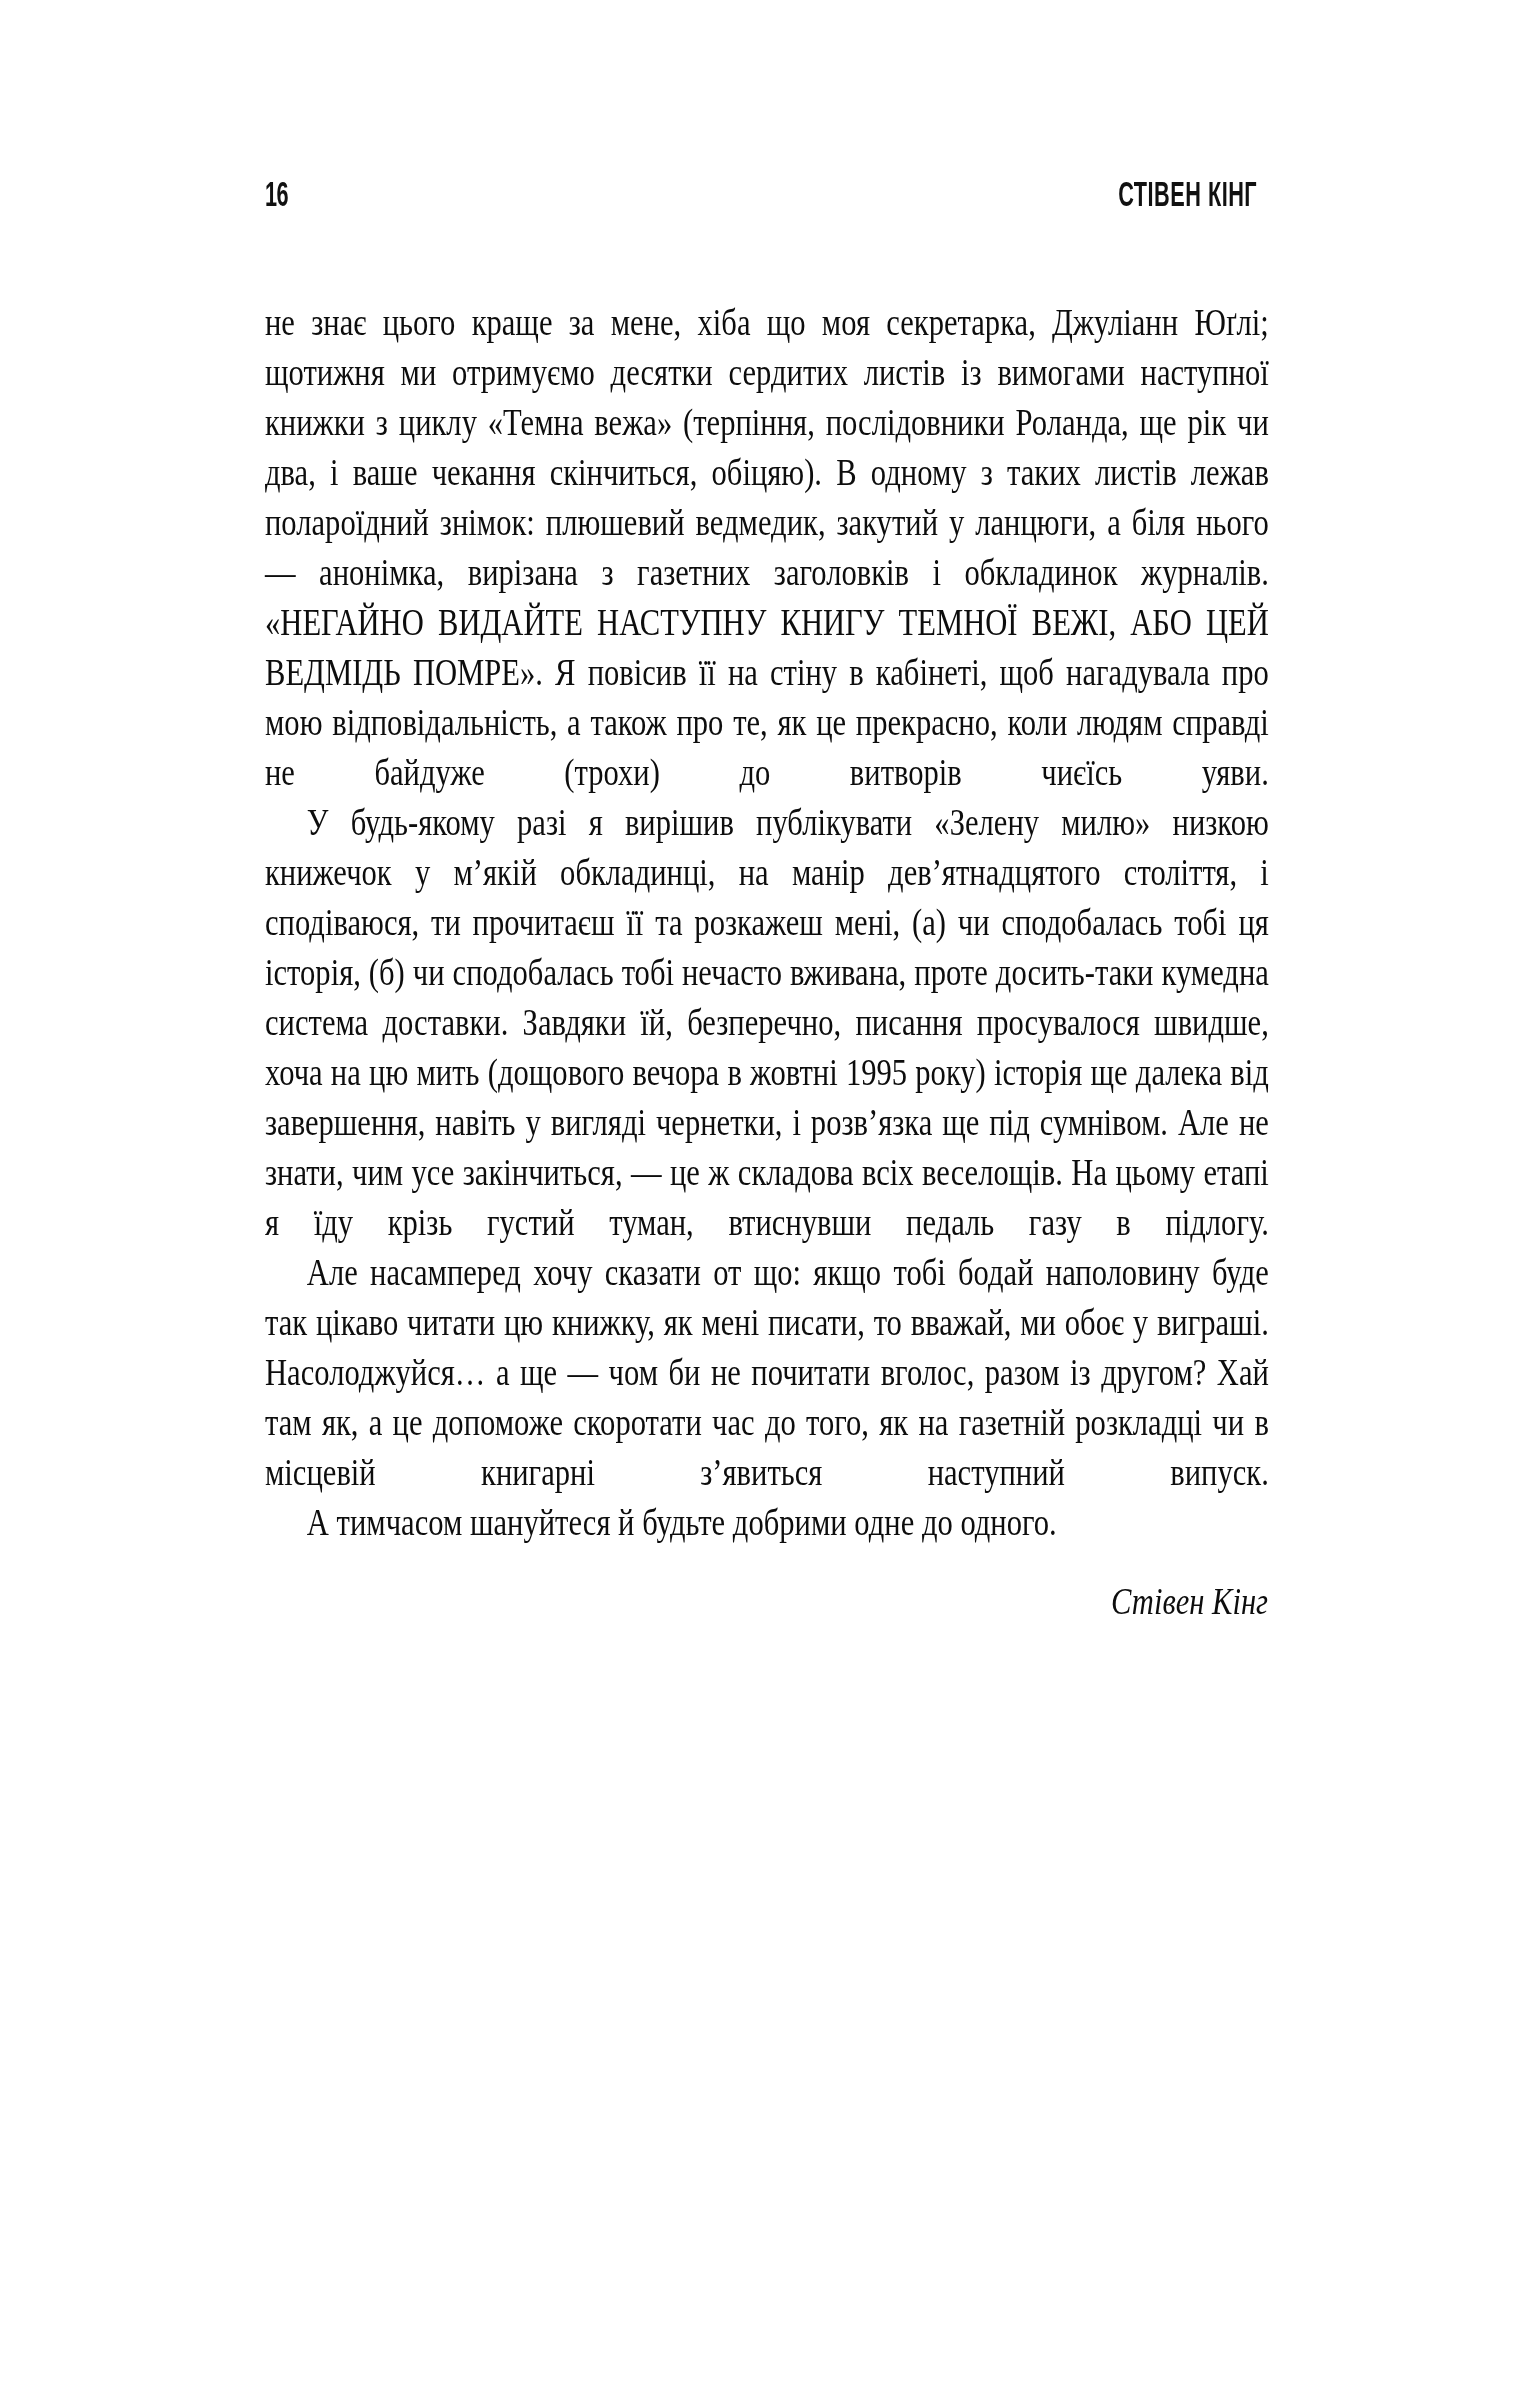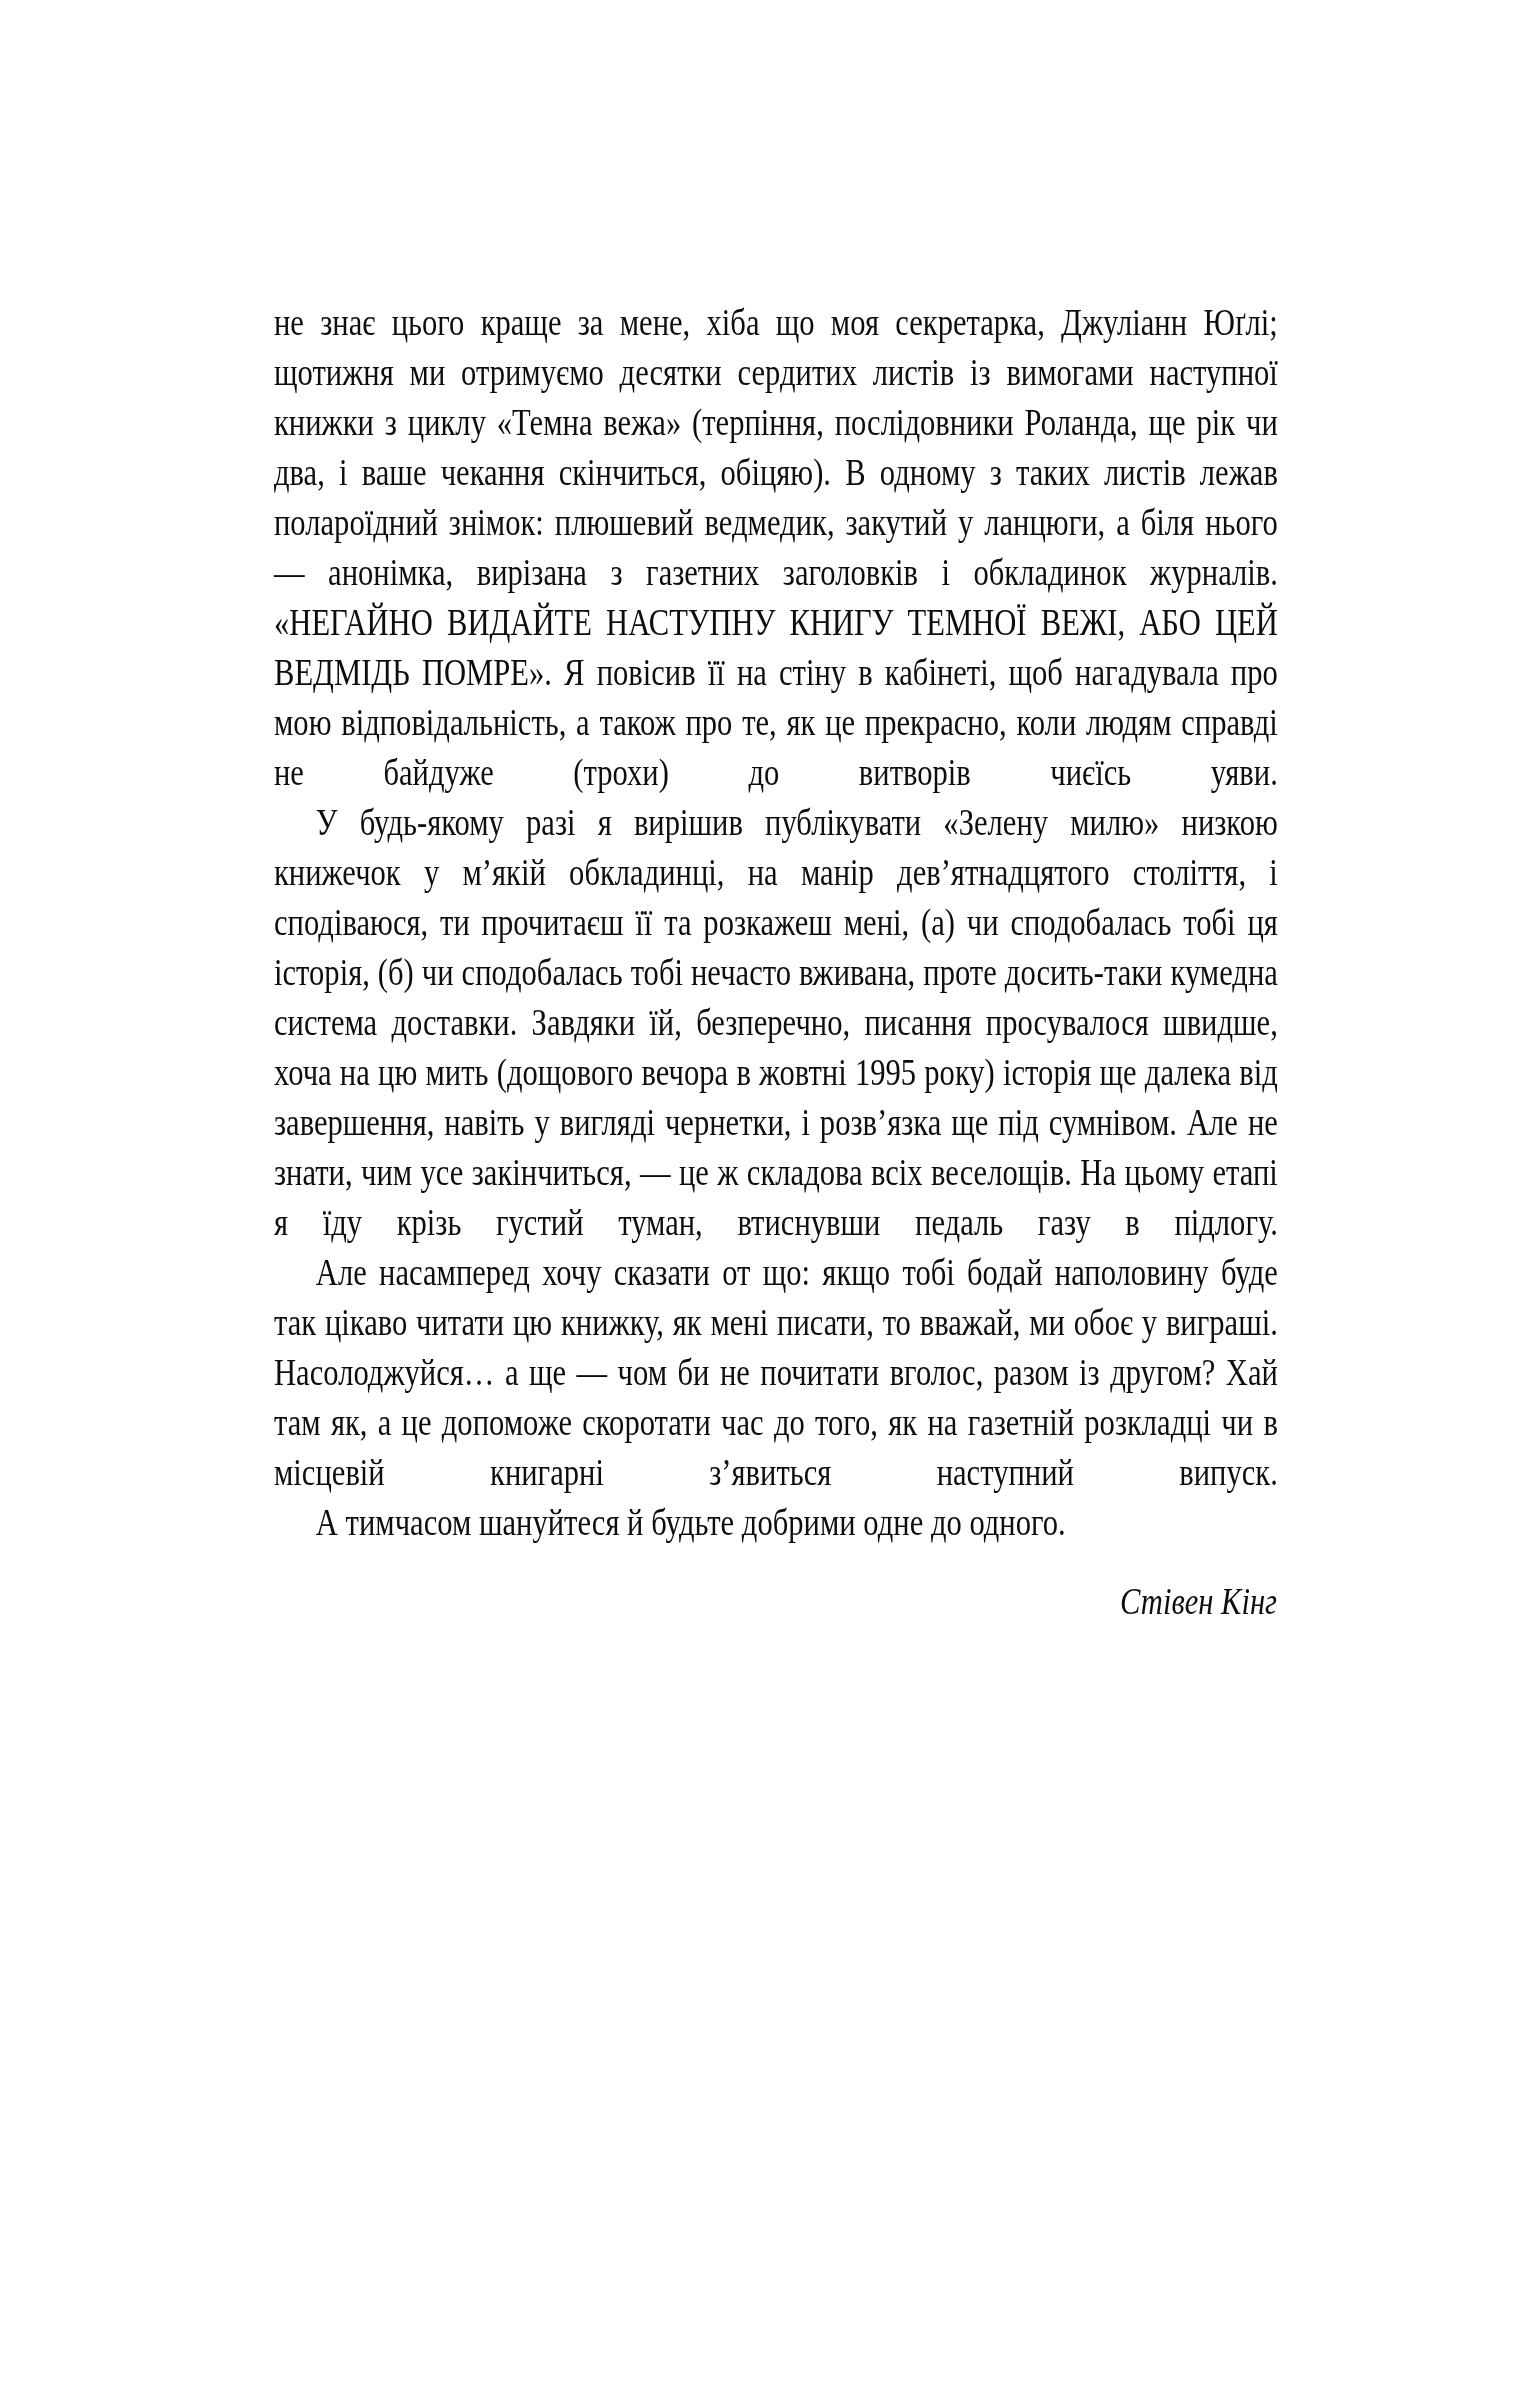--- a/index.html
+++ b/index.html
@@ -42,21 +42,21 @@
     line-height: 1;
     letter-spacing: 0.8px;
     color: #111111;
     transform: scaleX(0.62);
     transform-origin: right top;
     white-space: nowrap;
   }
   .body-block {
     position: absolute;
     top: 297px;
-    left: 274px;
+    left: 265px;
     width: 1003px;
   }
   .para {
     font-family: "Liberation Serif", serif;
     font-size: 38px;
     line-height: 50px;
     color: #0d0d0d;
     text-align: justify;
     text-justify: inter-word;
     margin: 0;
@@ -90,20 +90,24 @@
     display: flex;
     justify-content: flex-end;
     width: 1003px;
   }
 </style>
 </head>
 <body>
 
 <div class="page">
 
+  <div class="header">
+    <div class="folio">16</div>
+    <div class="running-head">СТІВЕН КІНГ</div>
+  </div>
 
   <div class="body-block">
     <p class="para last-line-justify">не знає цього краще за мене, хіба що моя секретарка, Джуліанн Юґлі; щотижня ми отримуємо десятки сердитих листів із вимогами наступної книжки з циклу «Темна вежа» (терпіння, послідовники Роланда, ще рік чи два, і ваше чекання скінчиться, обіцяю). В одному з таких листів лежав полароїдний знімок: плюшевий ведмедик, закутий у ланцюги, а біля нього — анонімка, вирізана з газетних заголовків і обкладинок журналів. «НЕГАЙНО ВИДАЙТЕ НАСТУПНУ КНИГУ ТЕМНОЇ ВЕЖІ, АБО ЦЕЙ ВЕДМІДЬ ПОМРЕ». Я повісив її на стіну в кабінеті, щоб нагадувала про мою відповідальність, а також про те, як це прекрасно, коли людям справді не байдуже (трохи) до витворів чиєїсь уяви.</p>
     <p class="para indent last-line-justify">У будь-якому разі я вирішив публікувати «Зелену милю» низкою книжечок у м’якій обкладинці, на манір дев’ятнадцятого століття, і сподіваюся, ти прочитаєш її та розкажеш мені, (а) чи сподобалась тобі ця історія, (б) чи сподобалась тобі нечасто вживана, проте досить-таки кумедна система доставки. Завдяки їй, безперечно, писання просувалося швидше, хоча на цю мить (дощового вечора в жовтні 1995 року) історія ще далека від завершення, навіть у вигляді чернетки, і розв’язка ще під сумнівом. Але не знати, чим усе закінчиться, — це ж складова всіх веселощів. На цьому етапі я їду крізь густий туман, втиснувши педаль газу в підлогу.</p>
     <p class="para indent last-line-justify">Але насамперед хочу сказати от що: якщо тобі бодай наполовину буде так цікаво читати цю книжку, як мені писати, то вважай, ми обоє у виграші. Насолоджуйся… а ще — чом би не почитати вголос, разом із другом? Хай там як, а це допоможе скоротати час до того, як на газетній розкладці чи в місцевій книгарні з’явиться наступний випуск.</p>
     <p class="para indent">А тимчасом шануйтеся й будьте добрими одне до одного.</p>
 
     <div class="sig-wrap">
       <p class="signature">Стівен Кінг</p>
     </div>

